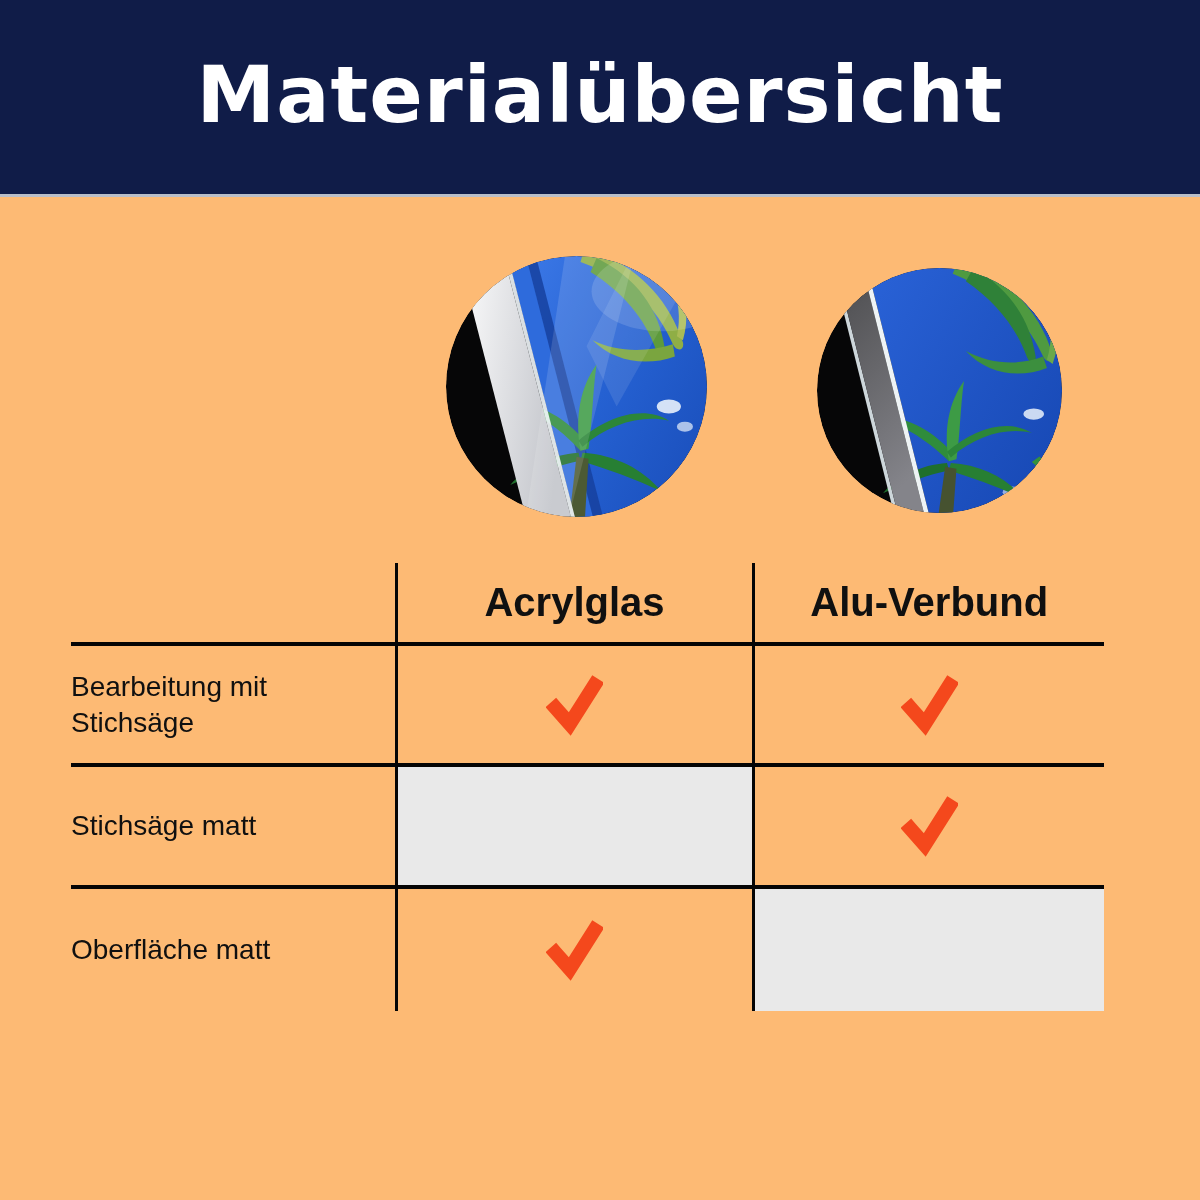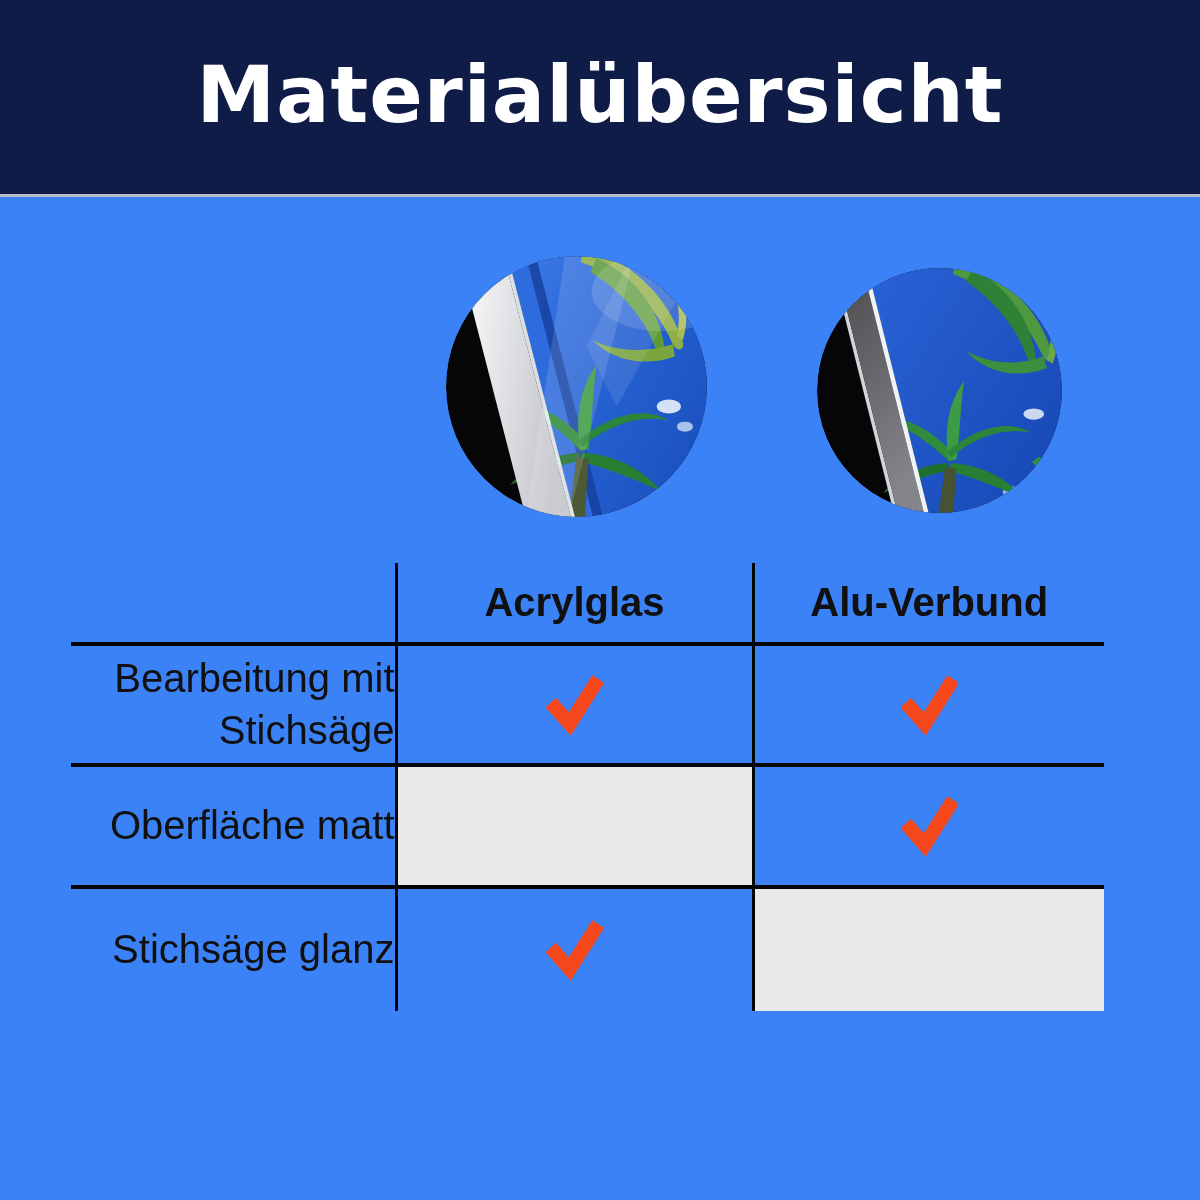--- a/index.html
+++ b/index.html
@@ -1,17 +1,17 @@
 <!DOCTYPE html>
 <html style="--banner: #101c48; --check: #f4481c; --na: #e9e9e9;"><head>
 <meta charset="utf-8">
 <style>
   html,body{margin:0;padding:0;background:#ffffff;}
   #canvas{
-    position:relative;width:1200px;height:1200px;background:#3b82f6;overflow:hidden;
+    position:relative;width:1200px;height:1200px;background:#fdba74;overflow:hidden;
     font-family:"Liberation Sans",sans-serif;color:#101010;
   }
   
   .banner{
     position:absolute;left:0;top:0;width:1200px;height:194px;
     background:var(--banner,#101c48);
     border-bottom:3px solid #b9bec9;
     display:flex;align-items:center;justify-content:center;
   }
   .title{
@@ -36,21 +36,21 @@
   table.cmp thead th{
     height:79px;font-size:40px;font-weight:700;text-align:center;color:#101010;
   }
   table.cmp tbody tr td{border-top:4px solid #050505;}
   table.cmp th:nth-child(2),table.cmp td:nth-child(2),
   table.cmp th:nth-child(3),table.cmp td:nth-child(3){border-left:3px solid #050505;}
   tr.r0 td{height:117px;}
   tr.r1 td{height:118px;}
   tr.r2 td{height:122px;}
   td.rowlabel{
-    font-size:40px;line-height:1.28;text-align:right;padding-left:18px;color:#101010;
+    font-size:28px;line-height:1.28;text-align:left;padding-left:18px;color:#101010;
   }
   td.cell{text-align:center;}
   td.cell .check{display:none;vertical-align:middle;}
   td.cell.checked .check{display:inline-block;}
   td.cell.na{background:var(--na,#e9e9e9);}
 </style>
 </head>
 <body>
 
 <div id="canvas">
@@ -187,32 +187,32 @@
               <path d="M10 36 L25 53 L51 12" fill="none" stroke="var(--check,#f4481c)" stroke-width="15" stroke-linecap="square" stroke-linejoin="miter"></path>
             </svg>
         </td>
         <td class="cell checked">
           <svg class="check" width="57" height="64" viewBox="0 0 60 66">
               <path d="M10 36 L25 53 L51 12" fill="none" stroke="var(--check,#f4481c)" stroke-width="15" stroke-linecap="square" stroke-linejoin="miter"></path>
             </svg>
         </td>
       </tr>
       <tr class="r1">
-        <td class="rowlabel">Oberfläche matt</td>
+        <td class="rowlabel">Stichsäge matt</td>
         <td class="cell na">
           
         </td>
         <td class="cell checked">
           <svg class="check" width="57" height="64" viewBox="0 0 60 66">
               <path d="M10 36 L25 53 L51 12" fill="none" stroke="var(--check,#f4481c)" stroke-width="15" stroke-linecap="square" stroke-linejoin="miter"></path>
             </svg>
         </td>
       </tr>
       <tr class="r2">
-        <td class="rowlabel">Stichsäge glanz</td>
+        <td class="rowlabel">Oberfläche matt</td>
         <td class="cell checked">
           <svg class="check" width="57" height="64" viewBox="0 0 60 66">
               <path d="M10 36 L25 53 L51 12" fill="none" stroke="var(--check,#f4481c)" stroke-width="15" stroke-linecap="square" stroke-linejoin="miter"></path>
             </svg>
         </td>
         <td class="cell na">
           
         </td>
       </tr>
     </tbody>

